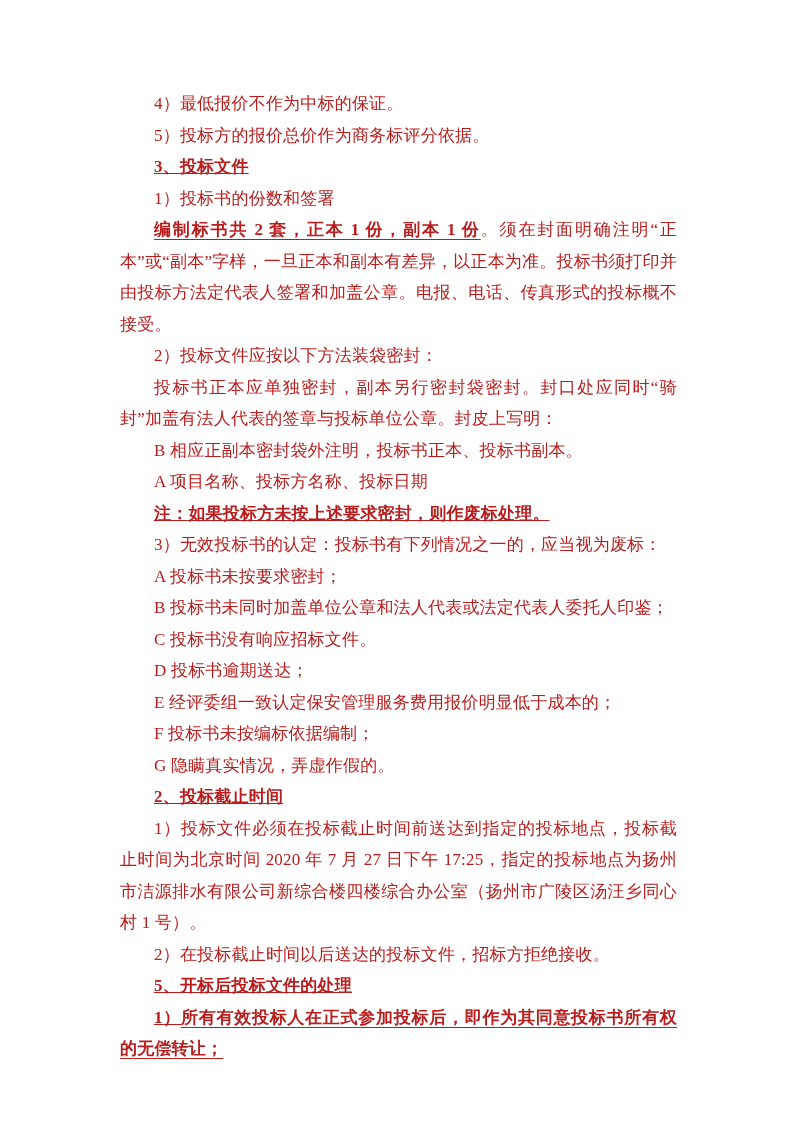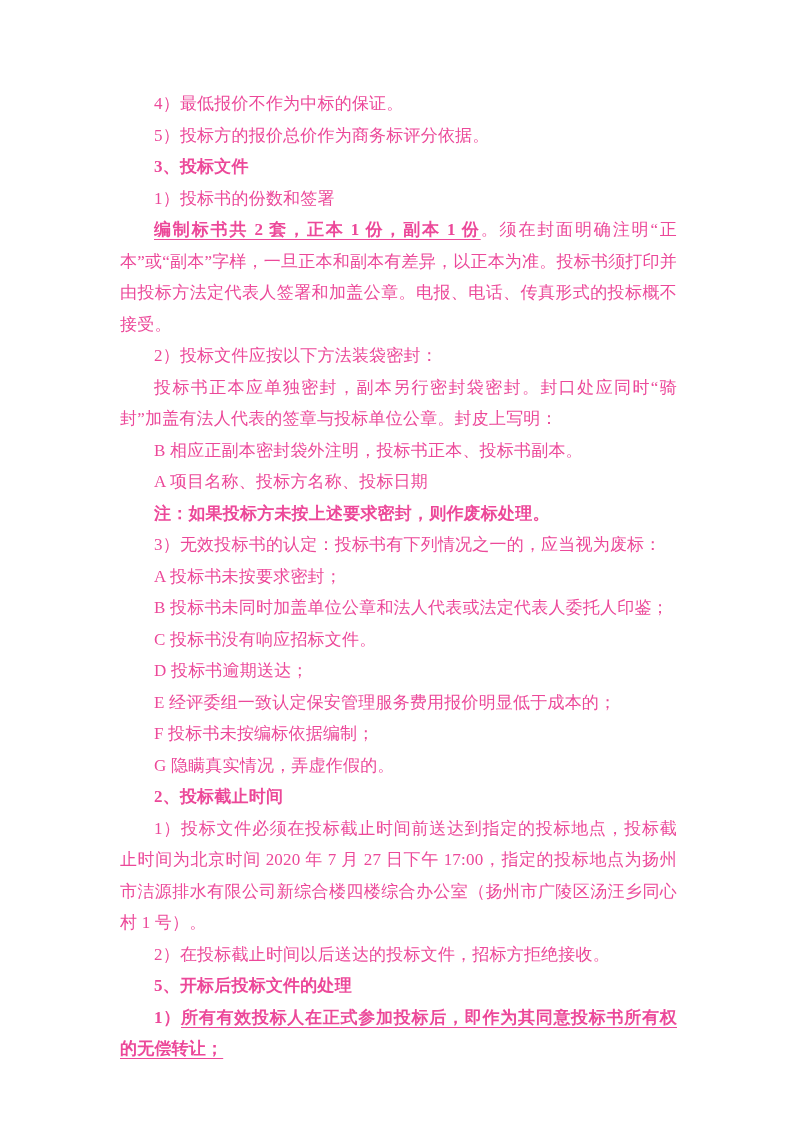--- a/index.html
+++ b/index.html
@@ -9,37 +9,38 @@
   }
   .page {
     position: relative;
     width: 793px;
     height: 1122px;
     background: #ffffff;
     box-sizing: border-box;
     padding: 88px 116px 0 120px;
     overflow: hidden;
     font-family: "Liberation Serif", "DejaVu Serif", serif;
-    color: #ec4899;
+    color: #b91c1c;
   }
   .doc-body {
     width: 100%;
   }
   .para {
     margin: 0;
     padding: 0;
     font-size: 17px;
     line-height: 31.5px;
     text-align: justify;
     text-indent: 2em;
     letter-spacing: 0.2px;
     word-break: break-all;
   }
   .para span.bold {
     font-weight: 700;
+    text-decoration: underline;
   }
   .para span.underline {
     text-decoration: underline;
     text-underline-offset: 4px;
     text-decoration-thickness: 1px;
   }
 </style>
 </head>
 <body>
 
@@ -57,18 +58,18 @@
       <p class="para"><span class="bold">注：如果投标方未按上述要求密封，则作废标处理。</span></p>
       <p class="para"><span>3）无效投标书的认定：投标书有下列情况之一的，应当视为废标：</span></p>
       <p class="para"><span>A 投标书未按要求密封；</span></p>
       <p class="para"><span>B 投标书未同时加盖单位公章和法人代表或法定代表人委托人印鉴；</span></p>
       <p class="para"><span>C 投标书没有响应招标文件。</span></p>
       <p class="para"><span>D 投标书逾期送达；</span></p>
       <p class="para"><span>E 经评委组一致认定保安管理服务费用报价明显低于成本的；</span></p>
       <p class="para"><span>F 投标书未按编标依据编制；</span></p>
       <p class="para"><span>G 隐瞒真实情况，弄虚作假的。</span></p>
       <p class="para"><span class="bold">2、投标截止时间</span></p>
-      <p class="para"><span>1）投标文件必须在投标截止时间前送达到指定的投标地点，投标截止时间为北京时间 2020 年 7 月 27 日下午 17:00，指定的投标地点为扬州市洁源排水有限公司新综合楼四楼综合办公室（扬州市广陵区汤汪乡同心村 1 号）。</span></p>
+      <p class="para"><span>1）投标文件必须在投标截止时间前送达到指定的投标地点，投标截止时间为北京时间 2020 年 7 月 27 日下午 17:25，指定的投标地点为扬州市洁源排水有限公司新综合楼四楼综合办公室（扬州市广陵区汤汪乡同心村 1 号）。</span></p>
       <p class="para"><span>2）在投标截止时间以后送达的投标文件，招标方拒绝接收。</span></p>
       <p class="para"><span class="bold">5、开标后投标文件的处理</span></p>
       <p class="para"><span class="bold">1）</span><span class="bold underline">所有有效投标人在正式参加投标后，即作为其同意投标书所有权的无偿转让； </span></p>
     </div>
 </div>
 
 </body></html>

